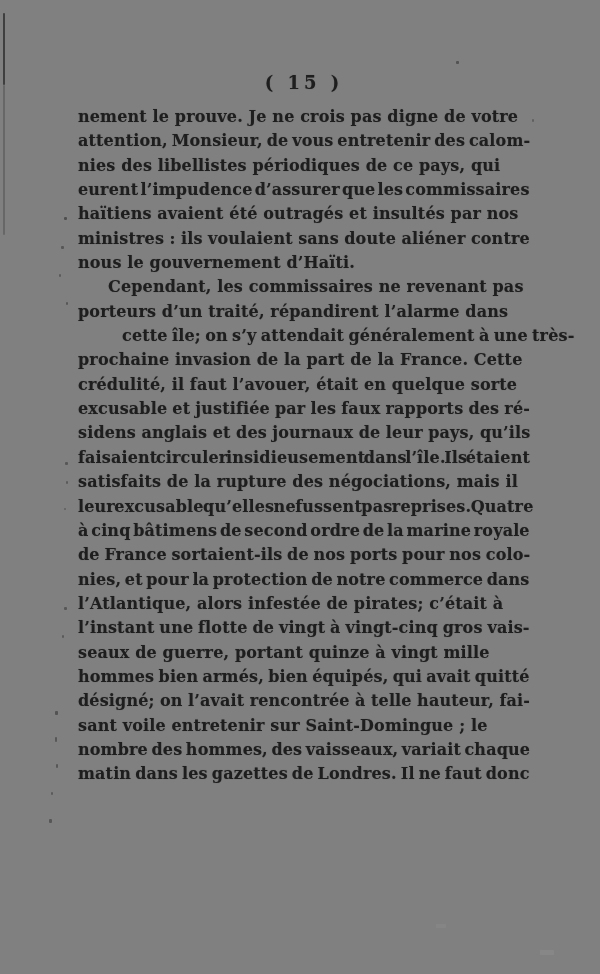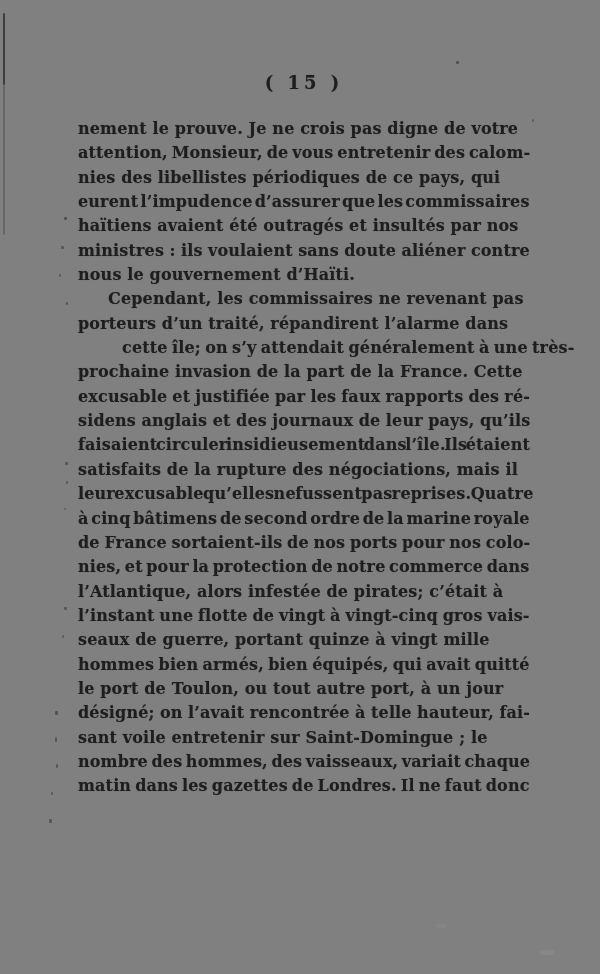--- a/index.html
+++ b/index.html
@@ -30,21 +30,21 @@
     width: 452px;
     text-align: center;
     font-size: 18px;
     font-weight: bold;
     letter-spacing: 4px;
     color: var(--ink);
     text-shadow: 0 0 1px rgba(10,10,10,0.35);
   }
   .text-block {
     position: absolute;
-    top: 117px;
+    top: 105px;
     left: 78px;
     width: 452px;
   }
   .line {
     font-size: 16px;
     line-height: 24.35px;
     height: 24.35px;
     font-weight: bold;
     color: var(--ink);
     white-space: nowrap;
@@ -77,33 +77,33 @@
       <div class="line" style="word-spacing: -1.83333px;">attention, Monsieur, de vous entretenir des calom-</div>
       <div class="line" style="word-spacing: 0px;">nies des libellistes périodiques de ce pays, qui</div>
       <div class="line" style="word-spacing: -3.6px;">eurent l’impudence d’assurer que les commissaires</div>
       <div class="line" style="word-spacing: 0px;">haïtiens avaient été outragés et insultés par nos</div>
       <div class="line" style="word-spacing: -0.285714px;">ministres : ils voulaient sans doute aliéner contre</div>
       <div class="line para-end">nous le gouvernement d’Haïti.</div>
       <div class="line indent" style="word-spacing: 0px;">Cependant, les commissaires ne revenant pas</div>
       <div class="line" style="word-spacing: 0px;">porteurs d’un traité, répandirent l’alarme dans</div>
       <div class="line" style="word-spacing: -1.375px; margin-left: 44px;">cette île; on s’y attendait généralement à une très-</div>
       <div class="line" style="word-spacing: 0px;">prochaine invasion de la part de la France. Cette</div>
+      <div class="line" style="word-spacing: 0px;">crédulité, il faut l’avouer, était en quelque sorte</div>
       <div class="line" style="word-spacing: -0.625px;">excusable et justifiée par les faux rapports des ré-</div>
       <div class="line" style="word-spacing: -0.25px;">sidens anglais et des journaux de leur pays, qu’ils</div>
       <div class="line" style="word-spacing: -7.16667px; text-align: center;">faisaient circuler insidieusement dans l’île. Ils étaient</div>
       <div class="line" style="word-spacing: 0px;">satisfaits de la rupture des négociations, mais il</div>
       <div class="line" style="word-spacing: -6.28571px;">leur excusable qu’elles ne fussent pas reprises. Quatre</div>
       <div class="line" style="word-spacing: -3px;">à cinq bâtimens de second ordre de la marine royale</div>
       <div class="line" style="word-spacing: -1px;">de France sortaient-ils de nos ports pour nos colo-</div>
       <div class="line" style="word-spacing: -2.125px;">nies, et pour la protection de notre commerce dans</div>
       <div class="line" style="word-spacing: 0px;">l’Atlantique, alors infestée de pirates; c’était à</div>
       <div class="line" style="word-spacing: -0.875px;">l’instant une flotte de vingt à vingt-cinq gros vais-</div>
       <div class="line" style="word-spacing: 0px;">seaux de guerre, portant quinze à vingt mille</div>
       <div class="line" style="word-spacing: -1.42857px;">hommes bien armés, bien équipés, qui avait quitté</div>
-      <div class="line" style="word-spacing: 0px;">le port de Toulon, ou tout autre port, à un jour</div>
       <div class="line" style="word-spacing: -0.285714px;">désigné; on l’avait rencontrée à telle hauteur, fai-</div>
       <div class="line" style="word-spacing: 0px;">sant voile entretenir sur Saint-Domingue ; le</div>
       <div class="line" style="word-spacing: -2.16667px;">nombre des hommes, des vaisseaux, variait chaque</div>
       <div class="line" style="word-spacing: -1.66667px;">matin dans les gazettes de Londres. Il ne faut donc</div>
     </div>
 
   <div class="artifact" style="left:3px;top:13px;width:2px;height:72px;opacity:.8;"></div>
   <div class="artifact" style="left:3px;top:85px;width:2px;height:150px;opacity:.3;"></div>
   <div class="artifact" style="left:456px;top:61px;width:3px;height:3px;opacity:.55;"></div>
   <div class="artifact" style="left:532px;top:119px;width:2px;height:3px;opacity:.4;"></div>

